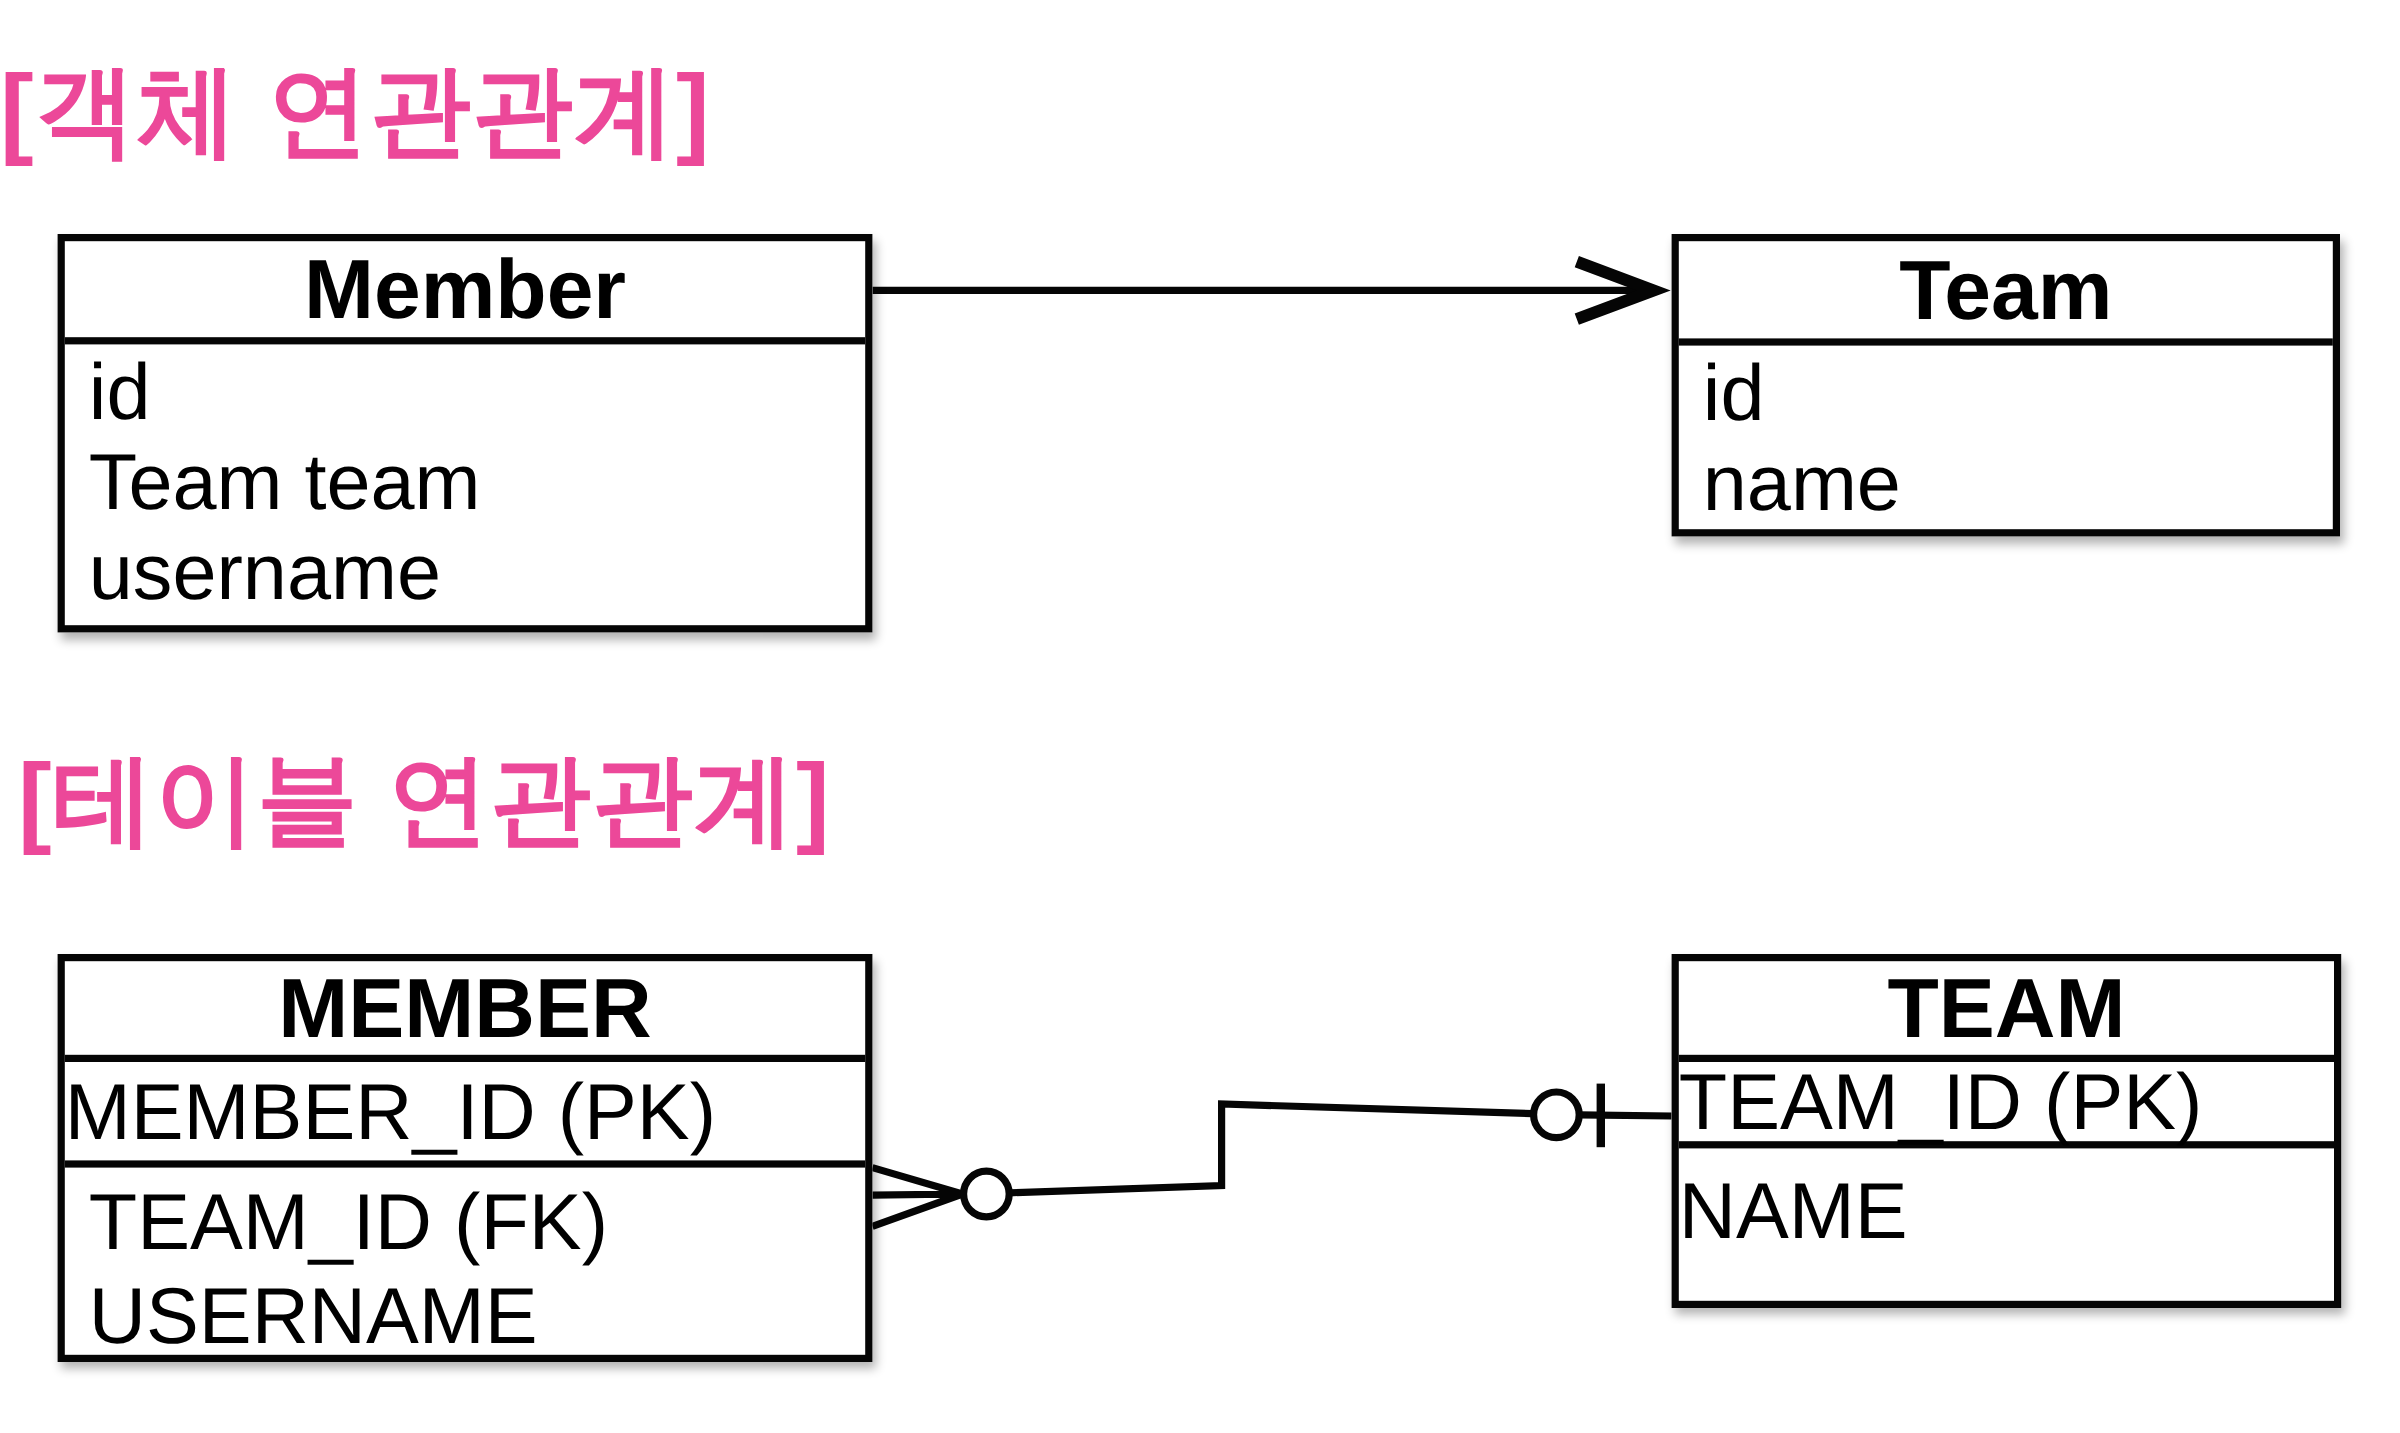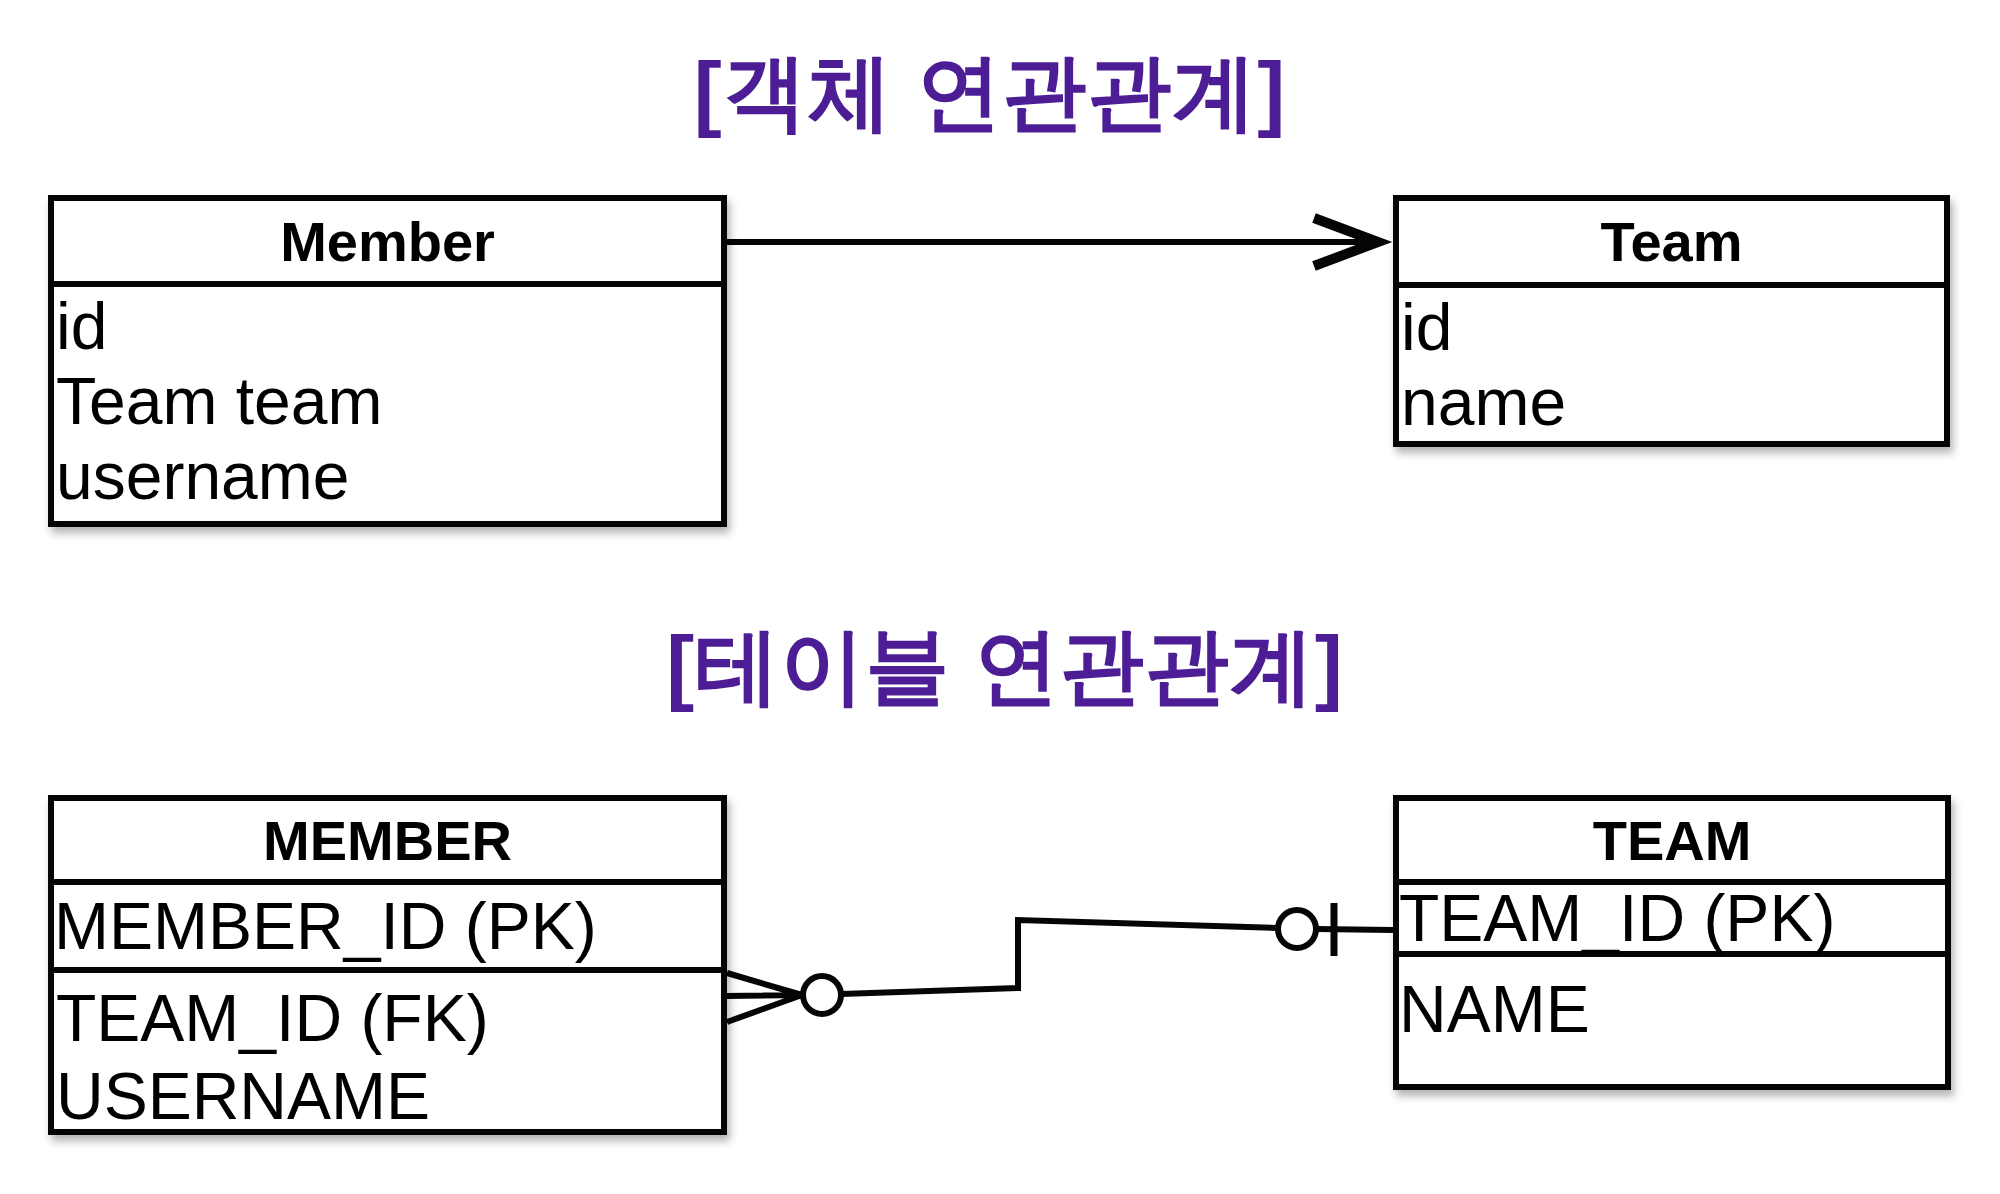--- a/index.html
+++ b/index.html
@@ -13,49 +13,48 @@
     width: 2000px;
     height: 1194px;
     background: #ffffff;
     overflow: hidden;
     color: #000;
   }
   .section-title {
     position: absolute;
     left: 0;
     width: 1980px;
-    text-align: center;
     font-size: 84px;
     font-weight: bold;
     letter-spacing: 1px;
-    color: #4c1d95;
+    color: #ec4899;
   }
   #title-object { top: 36px; }
   #title-table  { top: 610px; margin-left: 15px; }
 
   .erd-box {
     position: absolute;
     background: #ffffff;
     border: 6px solid #050505;
     box-sizing: border-box;
     box-shadow: 3px 6px 8px rgba(0,0,0,0.30);
   }
   .erd-header {
     display: flex;
     align-items: center;
     justify-content: center;
     font-weight: bold;
-    font-size: 56px;
+    font-size: 70px;
     border-bottom: 6px solid #050505;
     box-sizing: border-box;
     white-space: nowrap;
   }
   .erd-fields {
     box-sizing: border-box;
-    padding: 2px 0 0 2px;
+    padding: 2px 0 0 20px;
     font-size: 66px;
     line-height: 75px;
     white-space: nowrap;
   }
   .erd-row {
     box-sizing: border-box;
     font-size: 66px;
     white-space: nowrap;
     display: flex;
     align-items: center;

